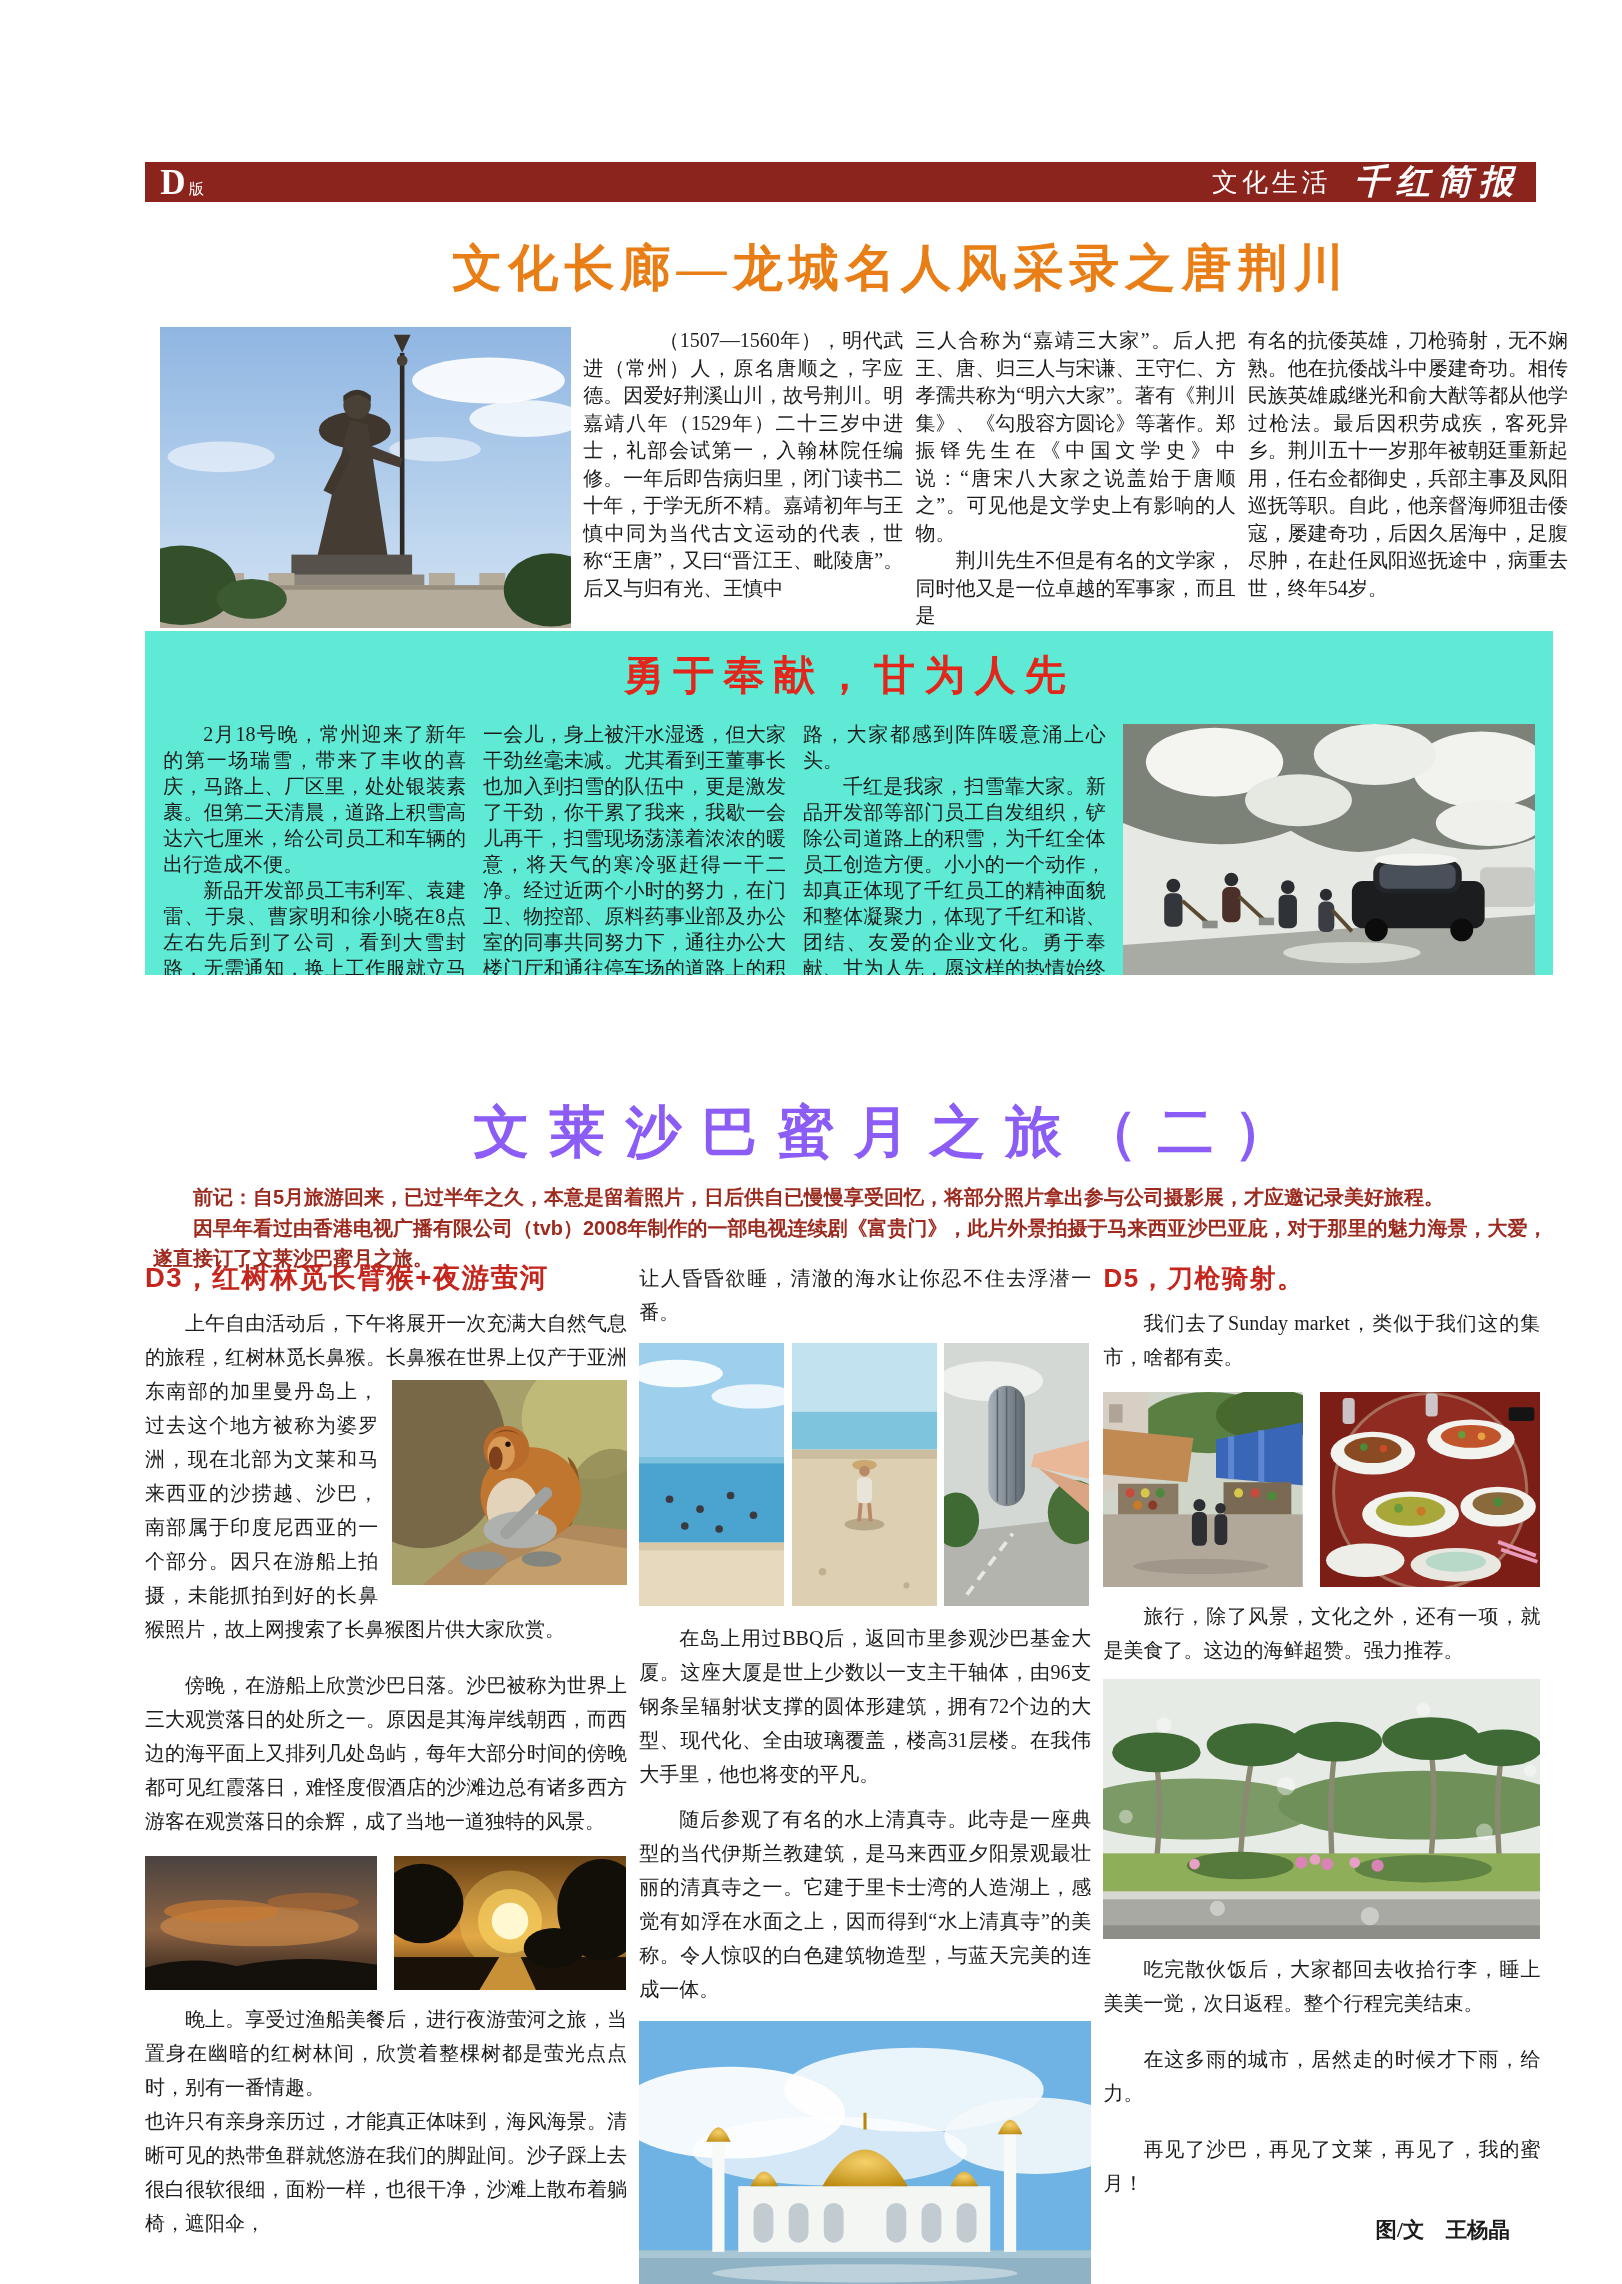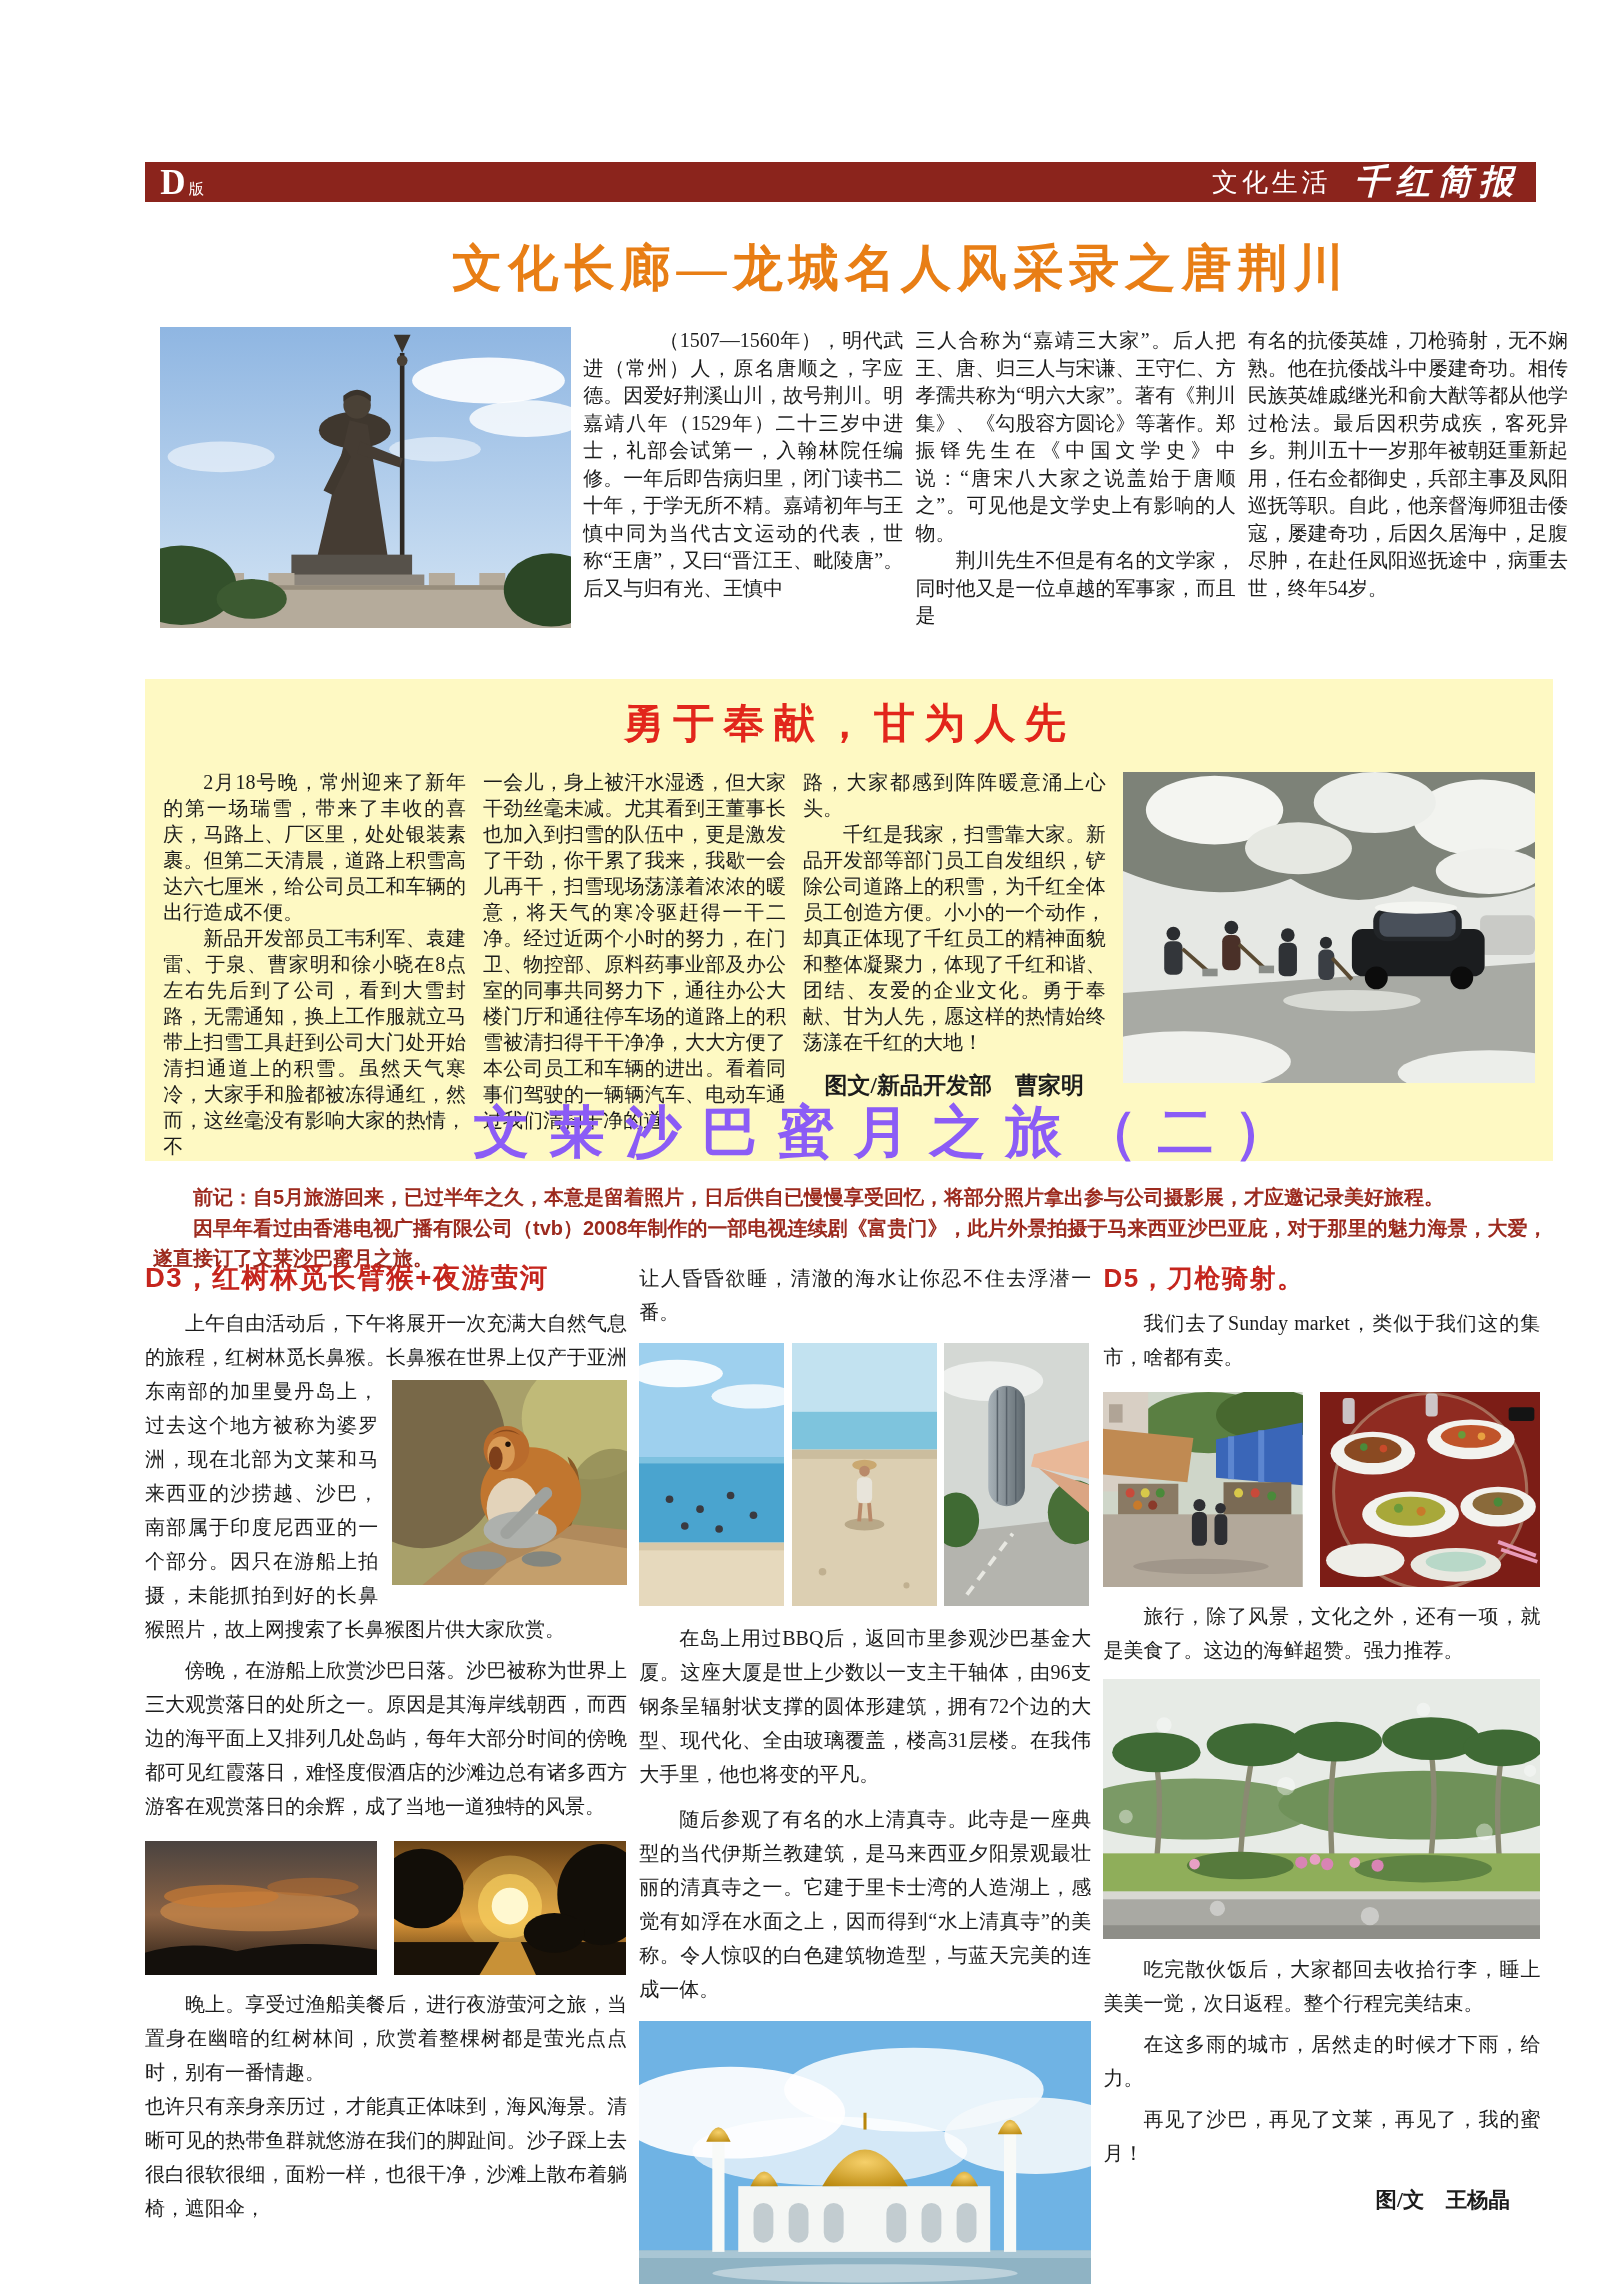--- a/index.html
+++ b/index.html
@@ -22,21 +22,21 @@
     padding-left:92px;box-sizing:border-box;color:#8b5cf6;font-size:56px;font-weight:bold;letter-spacing:20px;
     font-family:"Liberation Sans",sans-serif;}
   
   .article1{position:absolute;left:160px;top:327px;width:1408px;height:305px;display:flex;gap:12.2px;}
   .statuewrap{width:411px;height:301px;flex:0 0 auto;}
   .a1col{flex:1;font-size:20px;line-height:27.5px;text-align:justify;}
   .p{margin:0;}
   .ind2{text-indent:2em;}
   .ind4{text-indent:3.8em;}
   
-  .yellowbox{position:absolute;left:145px;top:679px;width:1408px;height:482px;background:#fef9c3;
+  .yellowbox{position:absolute;left:145px;top:631px;width:1408px;height:344px;background:#5eead4;
     box-sizing:border-box;padding:12.2px 18.3px;overflow:hidden;}
   .ytitle{margin:4.6px 0 18.3px;text-align:center;color:#e2261b;font-size:41px;font-weight:bold;letter-spacing:9.2px;
     font-family:"Liberation Sans",sans-serif;}
   .ybody{display:flex;gap:17px;}
   .ycol{flex:1;font-size:20px;line-height:26px;text-align:justify;}
   .ysnow{flex:0 0 412px;height:311px;margin-top:3.1px;}
   .ybyline{text-align:center;font-weight:bold;font-size:23px;margin-top:18.3px;}
   
   .intro{position:absolute;left:153px;top:1182px;width:1397px;color:#9c2a1e;font-weight:bold;
     font-size:20px;line-height:30.5px;font-family:"Liberation Sans",sans-serif;}
@@ -55,21 +55,21 @@
   .photo-row{display:flex;gap:17px;margin:18.3px 0 12.2px;}
   .photo-row.three{gap:7.6px;margin:13.7px 0 15.3px;}
   .sunset{width:232px;height:134px;}
   .tallph{width:145px;height:263px;}
   .mosque{width:452px;height:289px;margin-top:15.3px;}
   .mrow-gap{margin-top:10.7px;}
   .market{width:202px;height:195px;}
   .food{width:223px;height:195px;}
   .rain{width:437px;height:260px;margin:12.2px 0;}
   .tbyline{text-align:right;font-weight:bold;font-size:21.4px;padding-right:30.5px;margin-top:13.7px;}
-  .mt16{margin-top:7px;}
+  .mt16{margin-top:22px;}
   .ph svg{display:block;width:100%;height:100%;}
   .ph{overflow:hidden;}
 </style>
 </head>
 <body>
 
 <div class="page">
 
   <header class="topbar">
     <div class="ed">

